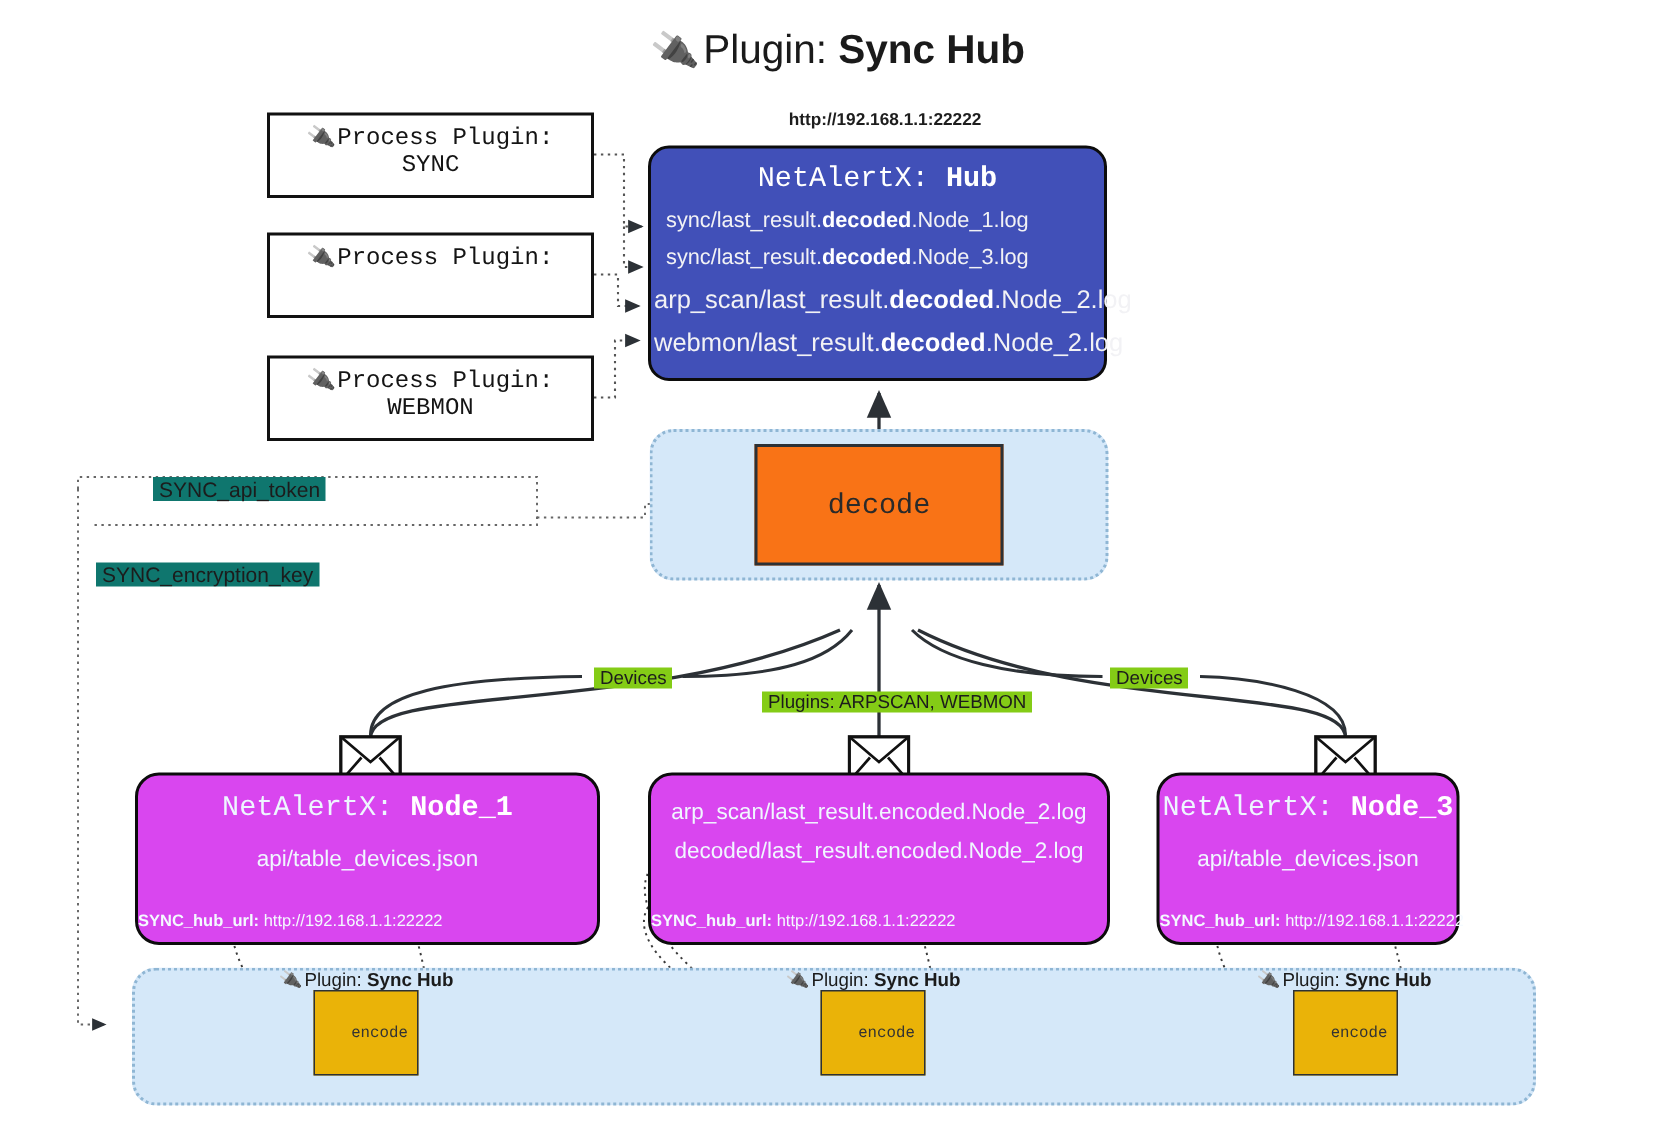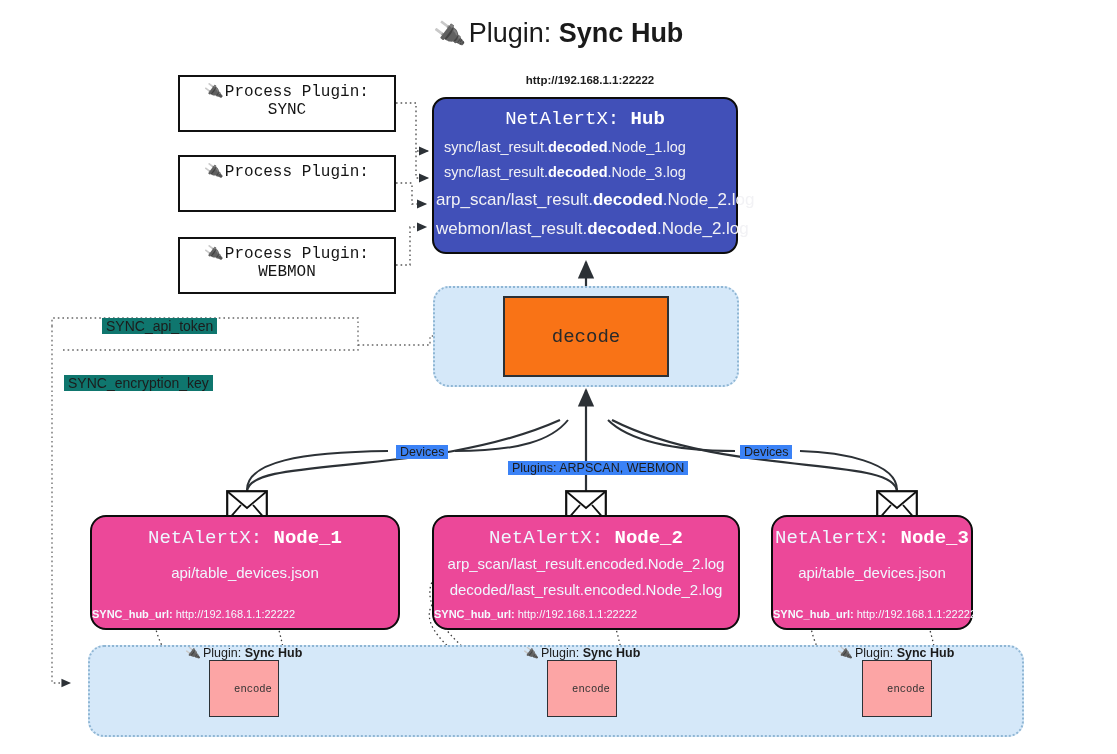--- a/index.html
+++ b/index.html
@@ -87,30 +87,30 @@
   .token {
     position:absolute; font-size:14px; color:#1c1c1c; white-space:nowrap;
     background:#0f766e; padding:0 4px;
   }
   #tok-api { left:102px; top:318px; }
   #tok-key { left:64px; top:359px;margin-top:16px; }
 
   
   .midlabel {
     position:absolute; font-size:12.5px; color:#1c1c1c; white-space:nowrap;
-    background:#3b82f6; padding:0 4px;
+    background:#84cc16; padding:0 4px;
   }
   #lbl-dev-l { left:396px; top:445px; }
   #lbl-dev-r { left:740px; top:445px; }
   #lbl-plugins { left:508px; top:461px; font-size:12.5px; }
 
   
   .node {
     position:absolute; height:115px;
-    background:#ec4899; border:2.5px solid #0c0c0c; border-radius:16px;
+    background:#d946ef; border:2.5px solid #0c0c0c; border-radius:16px;
     padding-top:10px;
   }
   .node .nname {
     text-align:center; font-family:"Liberation Mono", monospace;
     font-size:19px; color:#eef6ff; white-space:nowrap;
   }
   .node .nname b { font-weight:700; color:#ffffff; }
   .node .nrow {
     text-align:center; font-size:15px; color:#f0f7ff; white-space:nowrap;
     line-height:1.55;
@@ -132,21 +132,21 @@
 
   
   #bottom-shell { left:88px; top:645px; width:936px; height:92px; }
   .plugin-tag {
     position:absolute; font-size:12.5px; color:#1b1b1b; white-space:nowrap;
   }
   .plugin-tag .plug { display:inline-block; transform:rotate(-8deg); font-size:12px; margin-right:2px; }
   .plugin-tag b { font-weight:700; }
   .encode-box {
     position:absolute; width:70px; height:57px;
-    background:#fca5a5; border:1.5px solid #2c3136;
+    background:#eab308; border:1.5px solid #2c3136;
     display:flex; align-items:center; justify-content:center;
     font-family:"Liberation Mono", monospace; font-size:10.5px; color:#333;padding-left:18px;
   }
   #enc1 { left:209px; top:660px; }
   #enc2 { left:547px; top:660px; }
   #enc3 { left:862px; top:660px; }
   #tag1 { left:186px; top:646px; }
   #tag2 { left:524px; top:646px; }
   #tag3 { left:838px; top:646px; }
 </style>
@@ -264,21 +264,20 @@
     <path d="M1.2,1.2 L21,18 L40.8,1.2 M1.2,30.8 L15,15 M40.8,30.8 L27,15" fill="none" stroke="#111" stroke-width="1.8"></path>
   </svg>
 
   <div class="node" id="node1">
     <div class="nname"><span>NetAlertX:</span> <b>Node_1</b></div>
     <div class="nrow">api/table_devices.json</div>
     <div class="nurl"><b>SYNC_hub_url:</b> <span>http://192.168.1.1:22222</span></div>
   </div>
 
   <div class="node" id="node2">
-    <div class="nname"><span>NetAlertX:</span> <b>Node_2</b></div>
     <div class="nrow">arp_scan/last_result.encoded.Node_2.log</div>
     <div class="nrow">decoded/last_result.encoded.Node_2.log</div>
     <div class="nurl"><b>SYNC_hub_url:</b> <span>http://192.168.1.1:22222</span></div>
   </div>
 
   <div class="node" id="node3">
     <div class="nname"><span>NetAlertX:</span> <b>Node_3</b></div>
     <div class="nrow">api/table_devices.json</div>
     <div class="nurl"><b>SYNC_hub_url:</b> <span>http://192.168.1.1:22222</span></div>
   </div>

